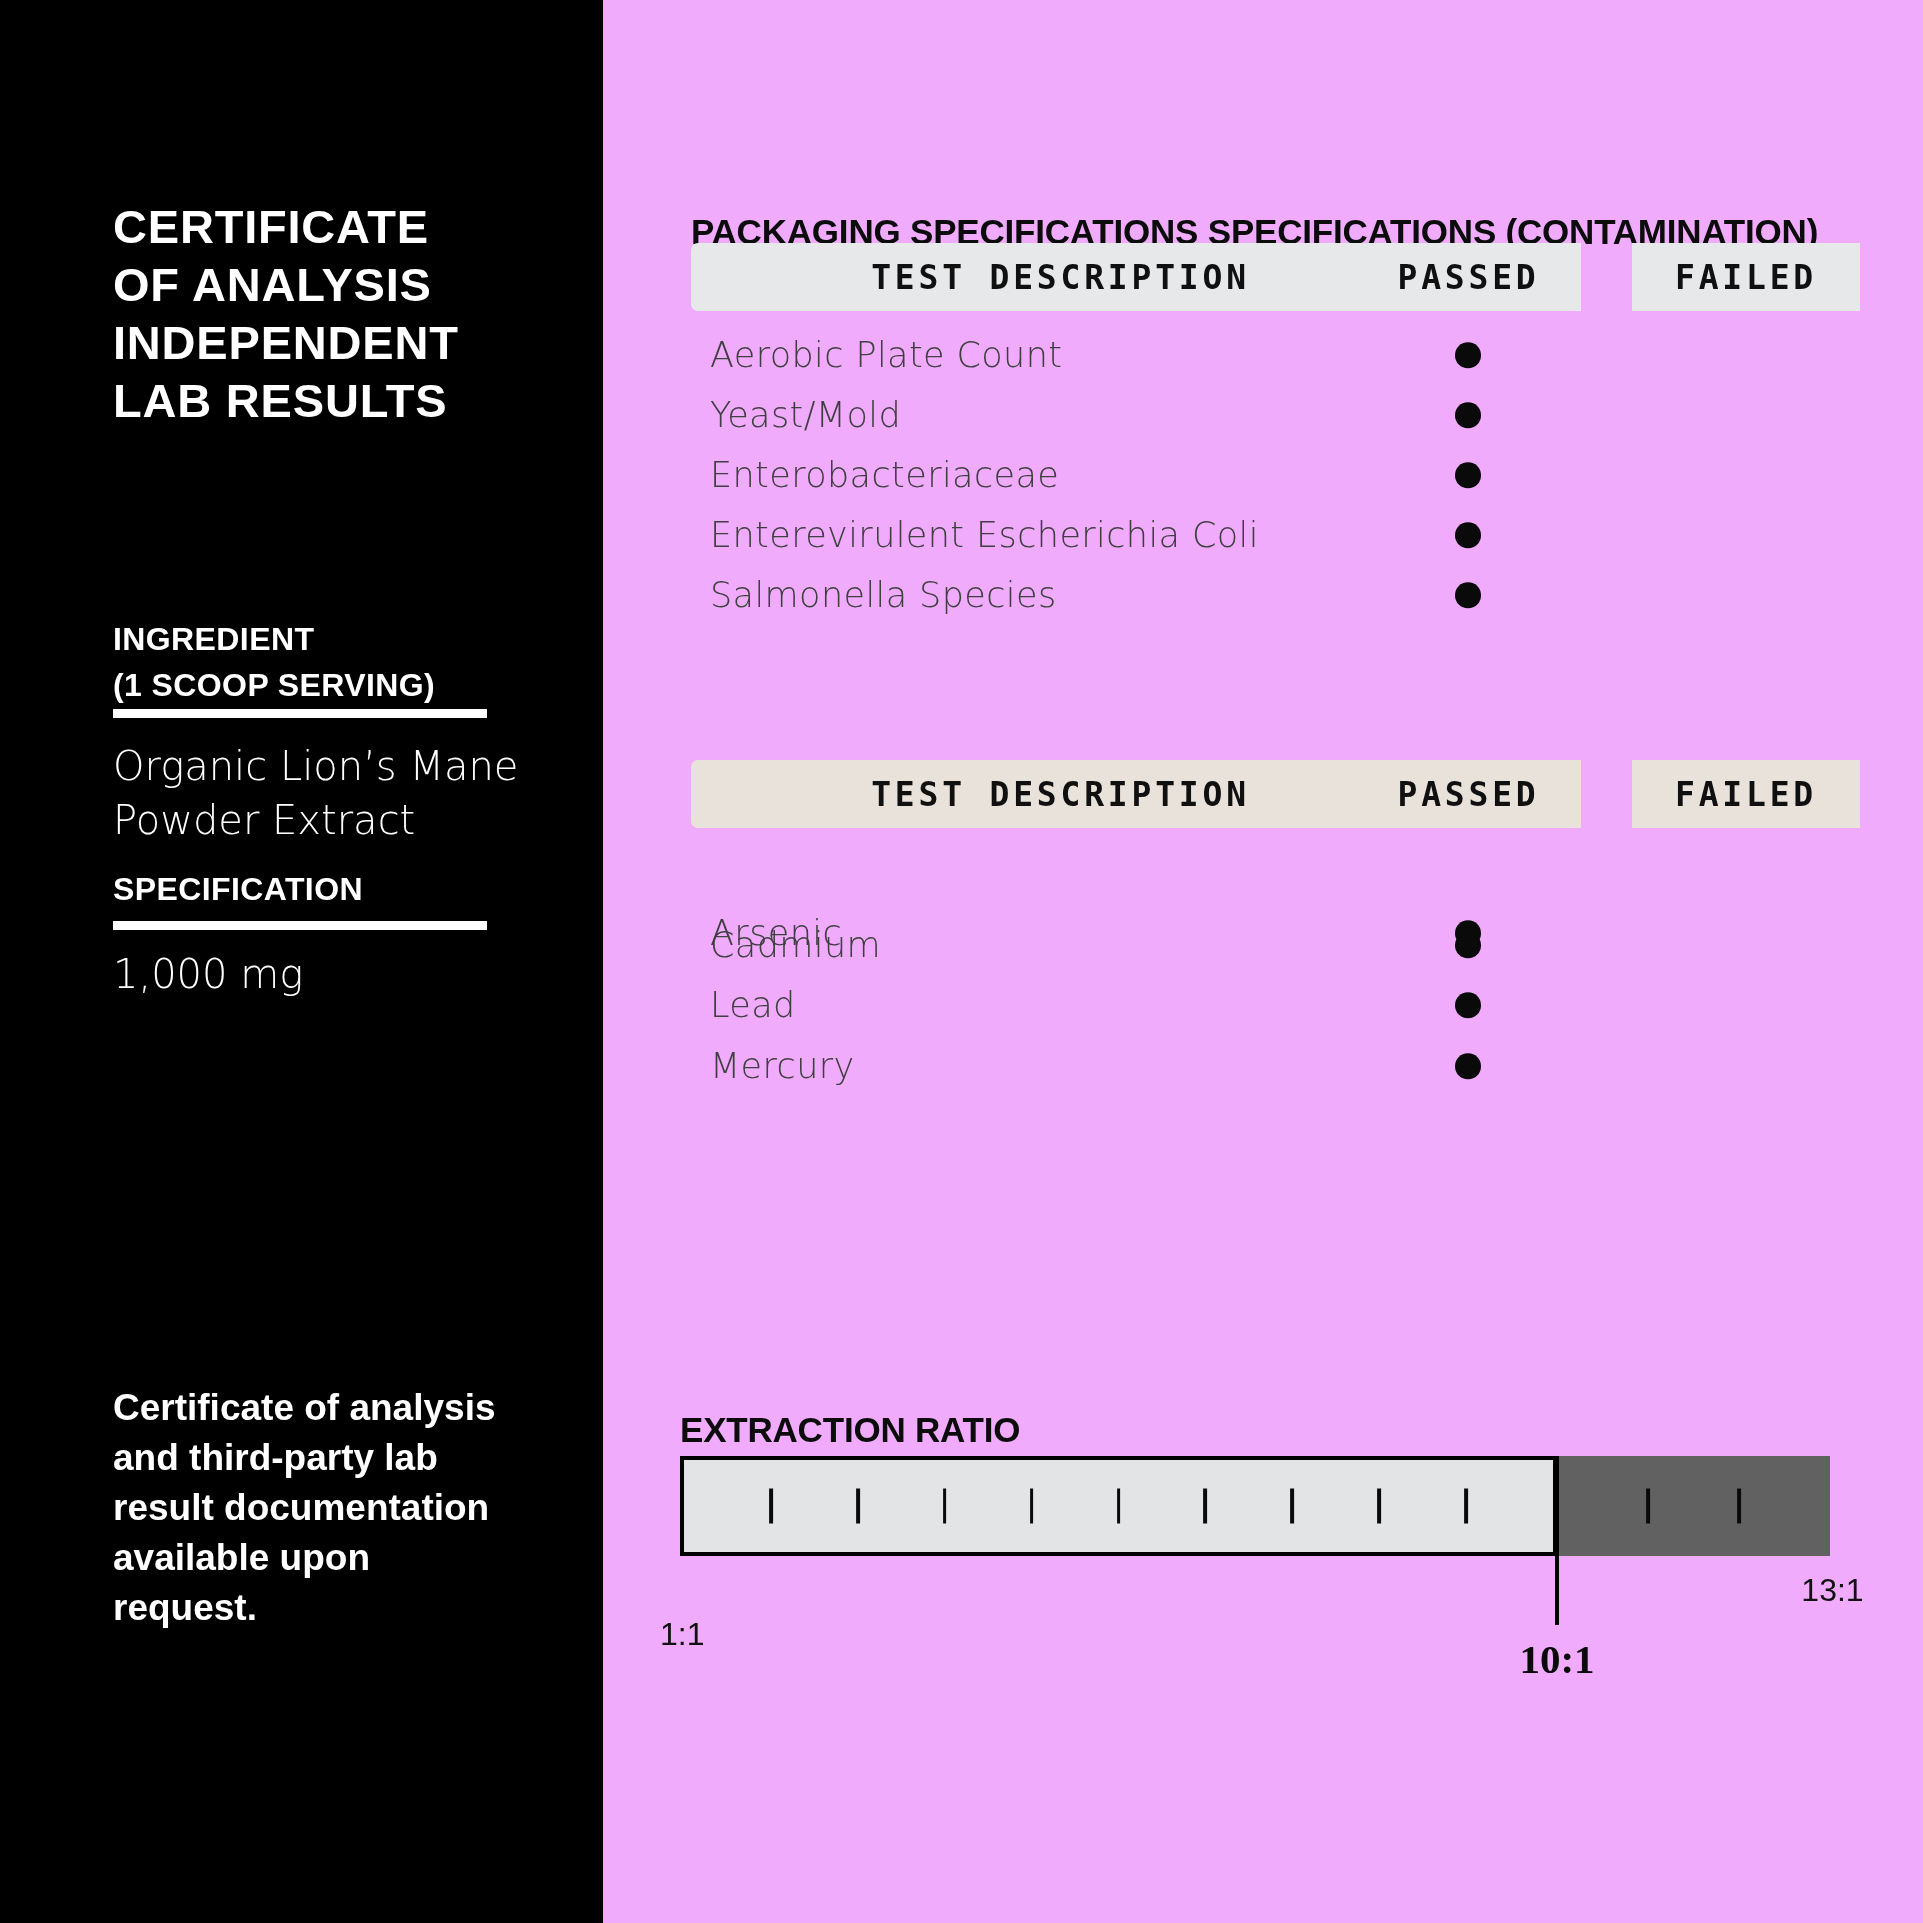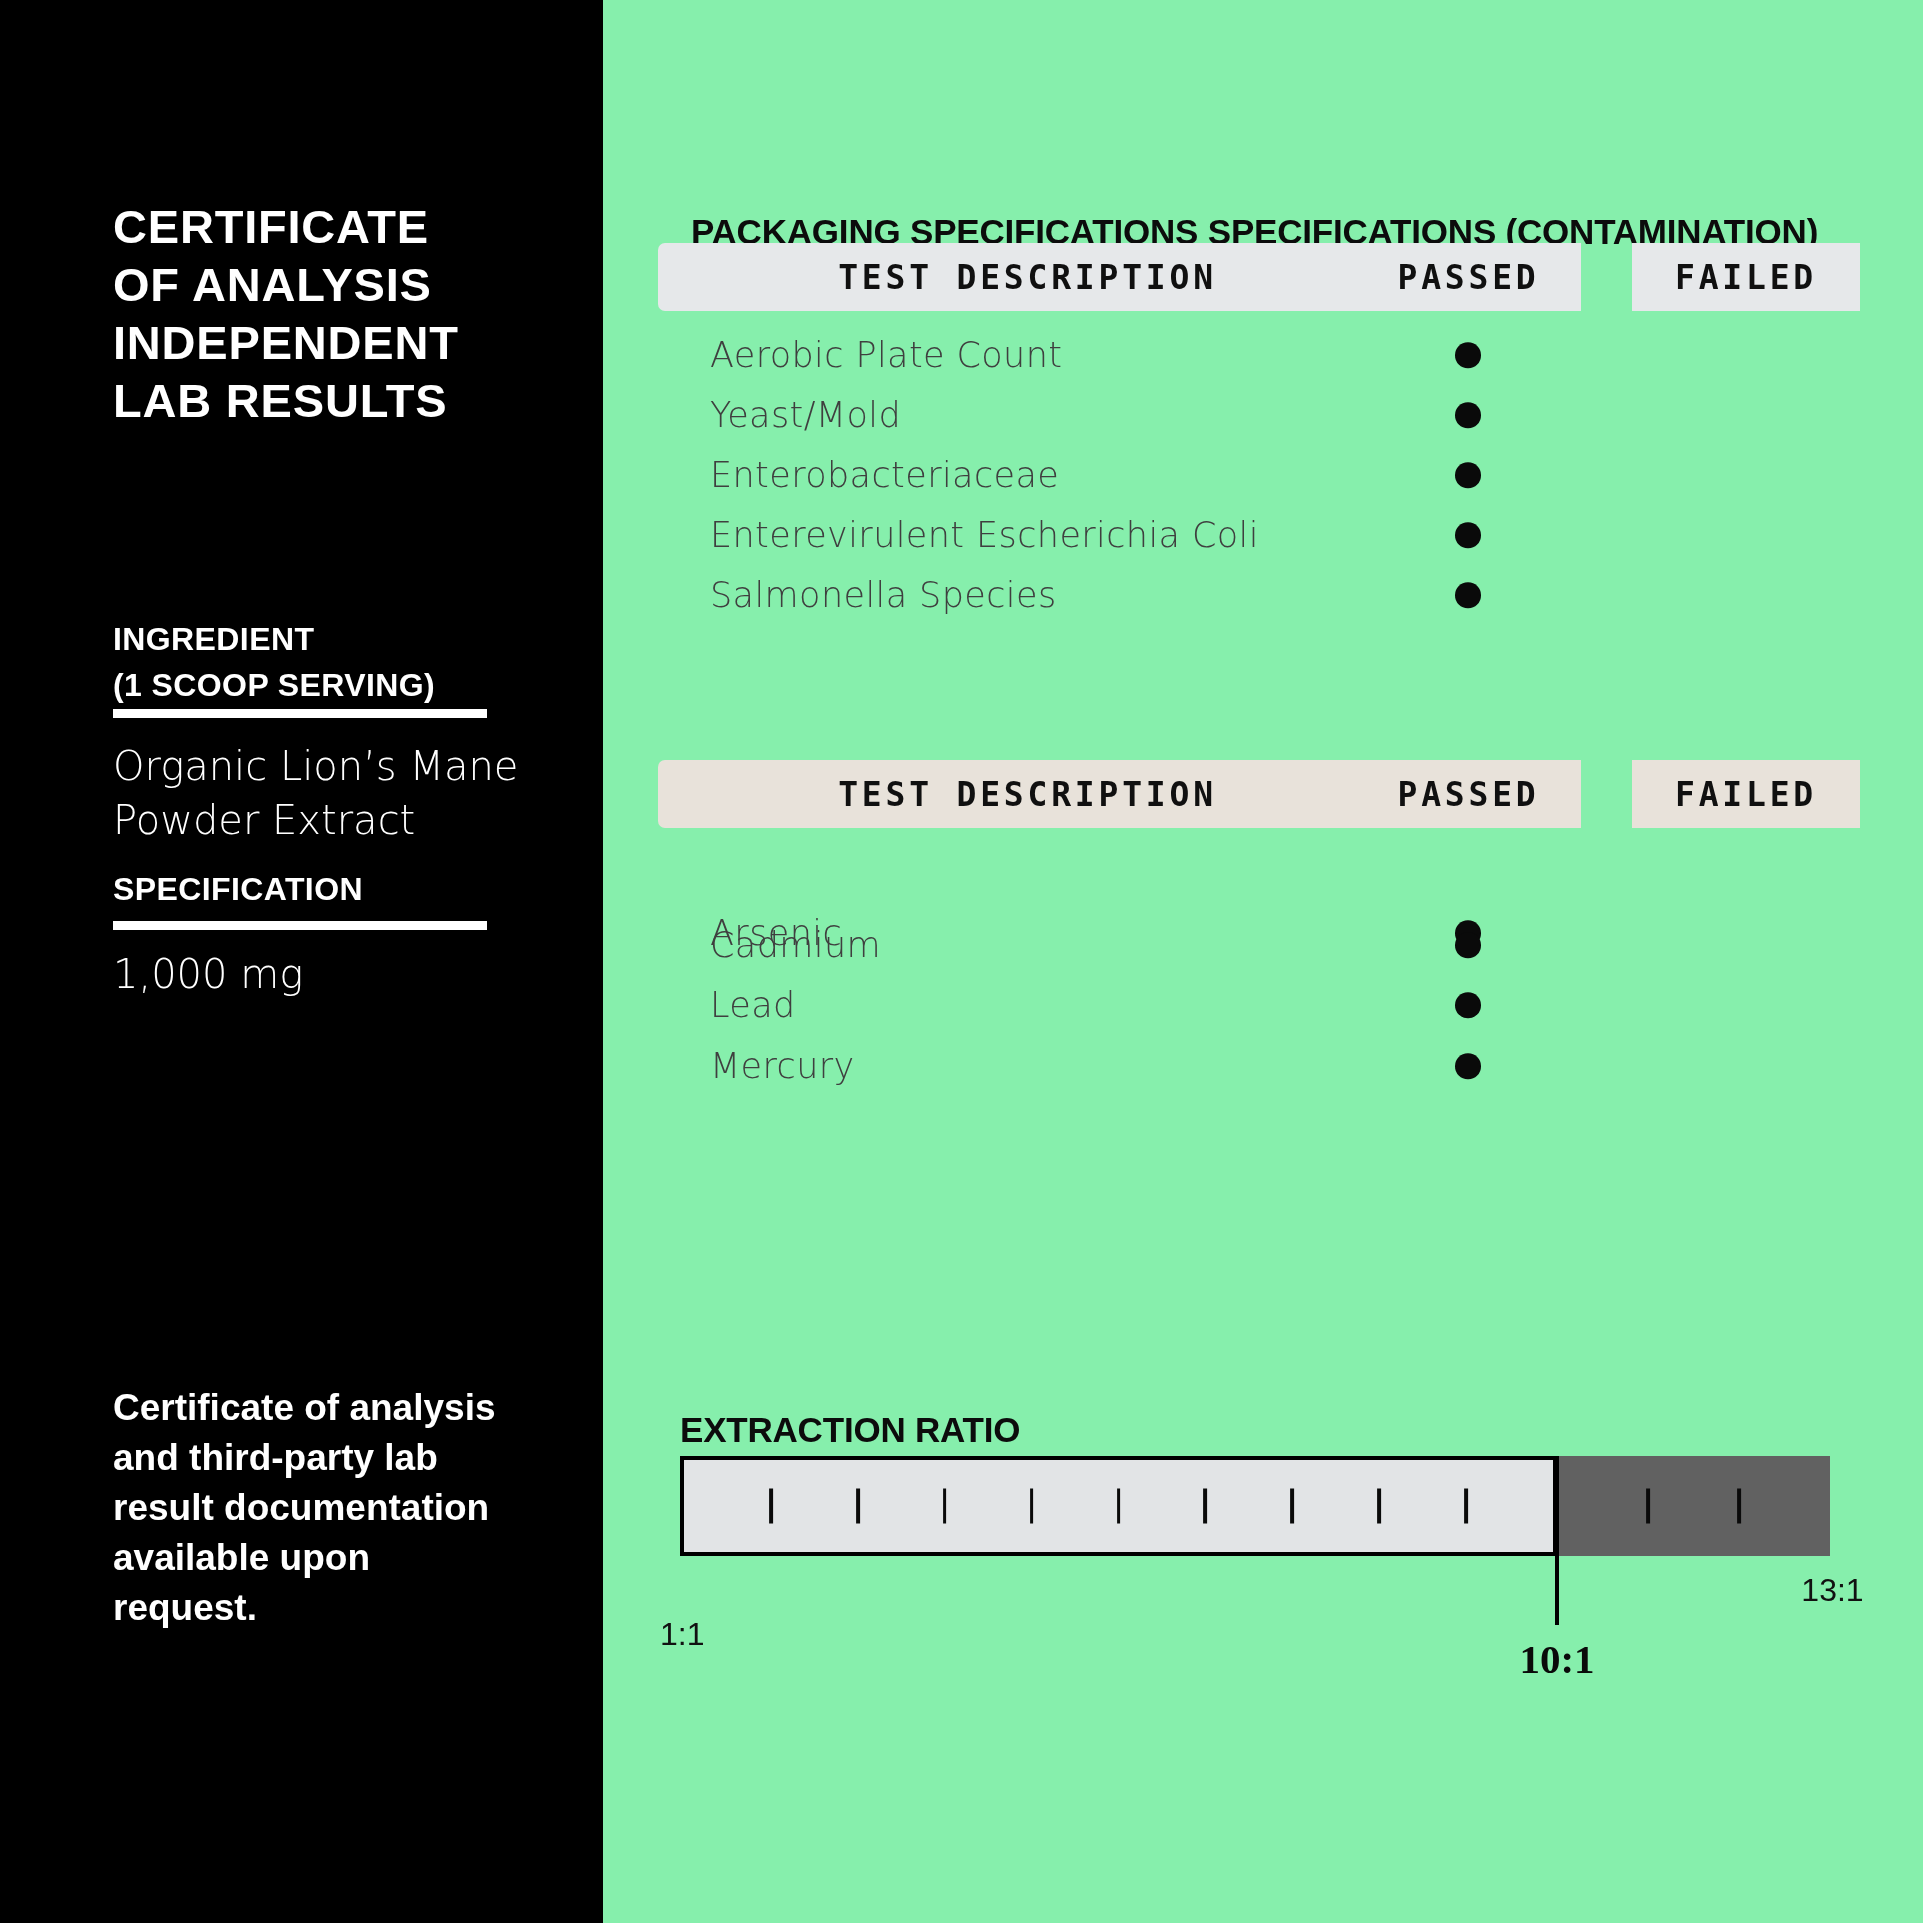--- a/index.html
+++ b/index.html
@@ -1,33 +1,33 @@
 <!DOCTYPE html>
 <html style="font-size:12px"><head>
 <meta charset="utf-8">
 <style>
   html,body{margin:0;padding:0;background:#fff;}
-  .canvas{position:relative;width:1924px;height:1924px;background:#86efac;overflow:hidden;
+  .canvas{position:relative;width:1924px;height:1924px;background:#f0abfc;overflow:hidden;
           font-family:"Liberation Sans", sans-serif;}
   
   .sidebar{position:absolute;left:0;top:0;width:603px;height:1924px;background:#000;color:#fff;}
   .main-title{position:absolute;left:113px;top:167px;font-size:47px;font-weight:bold;
               line-height:58px;letter-spacing:0.8px;}
   .side-label{position:absolute;left:113px;font-size:32px;font-weight:bold;line-height:46px;letter-spacing:0.4px;}
   .side-rule{position:absolute;left:113px;width:374px;height:9px;background:#fff;}
   .side-value{position:absolute;left:113px;font-size:40px;font-weight:300;line-height:54px;
               font-family:"DejaVu Sans","Liberation Sans",sans-serif;}
   .side-footer{position:absolute;left:113px;top:1383px;font-size:37px;font-weight:bold;line-height:50px;}
   
   .section-title{position:absolute;font-size:35px;font-weight:bold;color:#0c0c0c;letter-spacing:-0.2px;}
   
   .hcell{position:absolute;height:68px;display:flex;align-items:center;justify-content:center;
          font-family:"DejaVu Sans Mono","Liberation Mono",monospace;font-weight:bold;
          font-size:33px;letter-spacing:3.8px;color:#101010;background:#e6e8ea;}
-  .hc-desc{left:658px;width:739px;border-radius:7px;}
+  .hc-desc{left:691px;width:739px;border-radius:7px;}
   .hc-pass{left:1356px;width:225px;}
   .hc-fail{left:1599px;width:228px;margin-left:33px;}
   
   .trow{position:absolute;left:691px;width:1136px;height:60px;}
   .row-test{position:absolute;left:19px;top:50%;transform:translateY(-50%);
             font-family:"DejaVu Sans","Liberation Sans",sans-serif;font-weight:300;
             font-size:35px;color:#3f3f3f;letter-spacing:0.4px;white-space:nowrap;}
   .dot{position:absolute;top:50%;transform:translateY(-50%);width:25.6px;height:25.6px;
        border-radius:50%;background:#0a0a0a;}
   .dot-pass{left:764px;}

